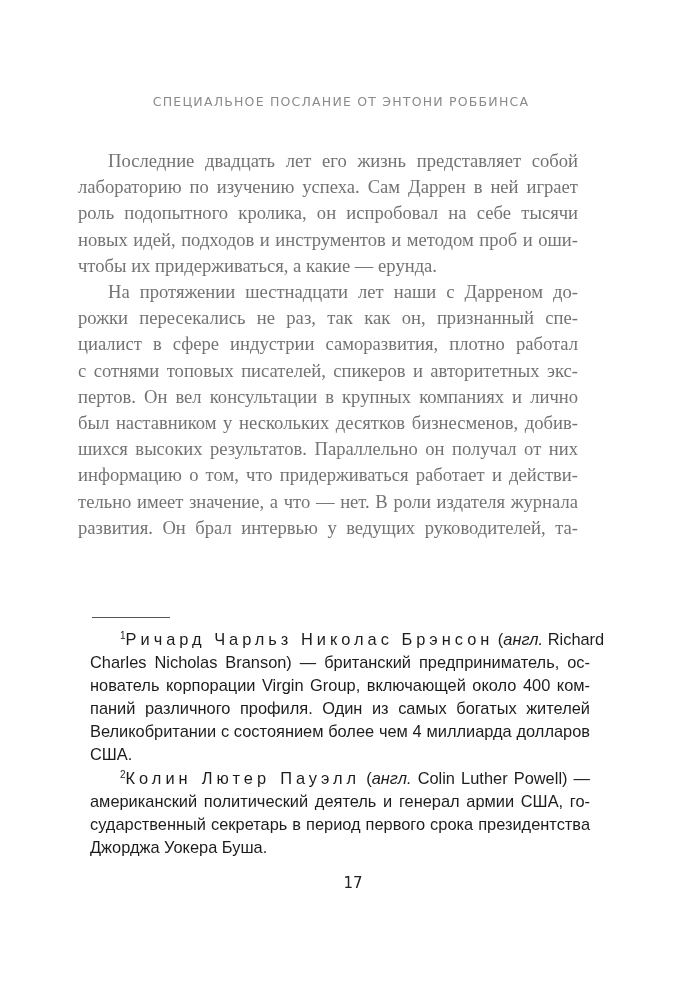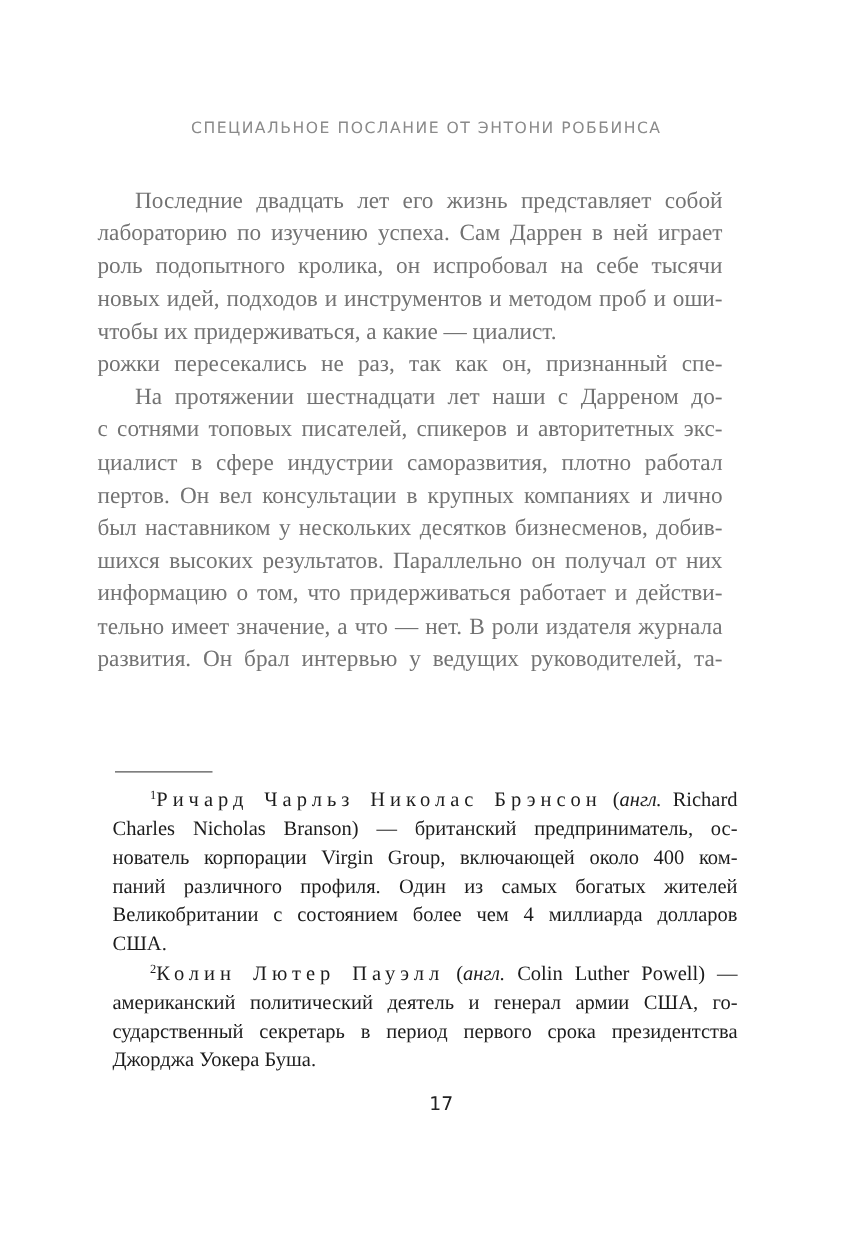--- a/index.html
+++ b/index.html
@@ -17,21 +17,21 @@
   }
   .line { display: block; text-align: justify; text-align-last: justify; white-space: nowrap; }
   .line.last { text-align-last: left; }
   .line.indent { padding-left: 30px; }
   .footnote-rule {
     position: absolute; left: 92px; top: 617px; width: 78px; height: 0;
     border-top: 1px solid #555;
   }
   .footnotes {
     position: absolute; left: 90px; top: 628px; width: 500px;
-    font-family: Liberation Serif, serif; font-size: 16.4px; line-height: 23.1px;
+    font-family: Liberation Sans, sans-serif; font-size: 16.4px; line-height: 23.1px;
     color: #1c1c1c;
   }
   .spaced { letter-spacing: 4px; }
   sup { font-size: 10px; line-height: 0; vertical-align: 6px; }
   .page-number {
     position: absolute; top: 874px; left: 0; width: 682px; text-align: center;
     font-family: "DejaVu Sans", sans-serif; font-size: 15px; color: #222; padding-left: 12px;
   }
 </style>
 </head>
@@ -39,27 +39,27 @@
 
 <div class="page">
   <div class="running-head">СПЕЦИАЛЬНОЕ ПОСЛАНИЕ ОТ ЭНТОНИ РОББИНСА</div>
 
   <div class="body-text">
     <div>
       <span class="line indent">Последние двадцать лет его жизнь представляет собой</span>
       <span class="line">лабораторию по изучению успеха. Сам Даррен в ней играет</span>
       <span class="line">роль подопытного кролика, он испробовал на себе тысячи</span>
       <span class="line">новых идей, подходов и инструментов и методом проб и оши-</span>
-      <span class="line last">чтобы их придерживаться, а какие — циалист.</span>
+      <span class="line last">чтобы их придерживаться, а какие — ерунда.</span>
     </div>
     <div>
+      <span class="line indent">На протяжении шестнадцати лет наши с Дарреном до-</span>
       <span class="line">рожки пересекались не раз, так как он, признанный спе-</span>
-      <span class="line indent">На протяжении шестнадцати лет наши с Дарреном до-</span>
+      <span class="line">циалист в сфере индустрии саморазвития, плотно работал</span>
       <span class="line">с сотнями топовых писателей, спикеров и авторитетных экс-</span>
-      <span class="line">циалист в сфере индустрии саморазвития, плотно работал</span>
       <span class="line">пертов. Он вел консультации в крупных компаниях и лично</span>
       <span class="line">был наставником у нескольких десятков бизнесменов, добив-</span>
       <span class="line">шихся высоких результатов. Параллельно он получал от них</span>
       <span class="line">информацию о том, что придерживаться работает и действи-</span>
       <span class="line">тельно имеет значение, а что — нет. В роли издателя журнала</span>
       <span class="line">развития. Он брал интервью у ведущих руководителей, та-</span>
     </div>
   </div>
 
   <div class="footnote-rule"></div>

